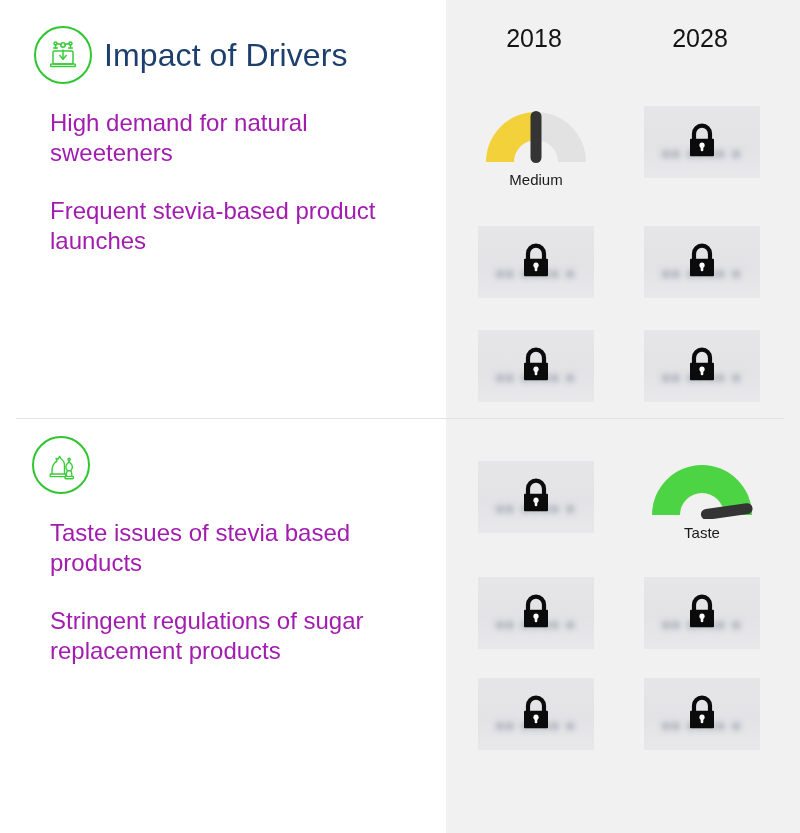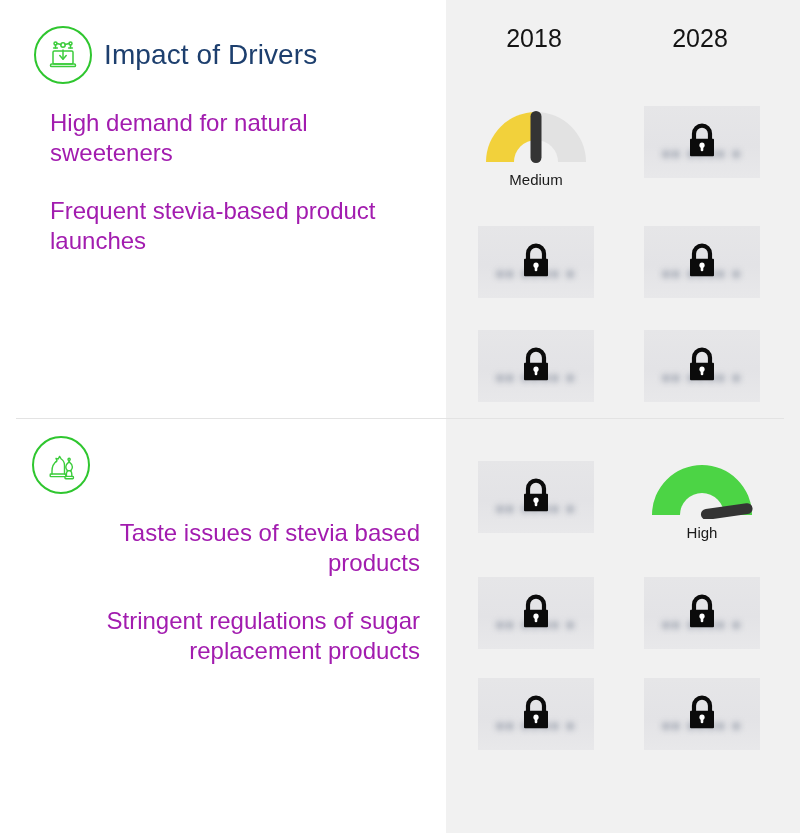--- a/index.html
+++ b/index.html
@@ -58,35 +58,35 @@
     border: 2.5px solid #2fc62f;
     box-sizing: border-box;
     display: flex;
     align-items: center;
     justify-content: center;
     flex: none;
   }
   .icon-circle svg { display: block; }
 
   .section-title {
-    font-size: 28px;
+    font-size: 32px;
     color: #1d3f6e;
     font-weight: 400;
     letter-spacing: 0.1px;
     white-space: nowrap;
   }
 
   
   .bullets {
     position: absolute;
     left: 50px;
     width: 370px;
   }
   .bullets-drivers { top: 108px; }
-  .bullets-challenges { top: 518px; text-align: right; }
+  .bullets-challenges { top: 518px; }
 
   .bullet {
     font-size: 24px;
     line-height: 30px;
     color: #a21caf;
     font-weight: 400;
   }
   .bullets-drivers .bullet { margin-bottom: 28px; }
   .bullets-drivers .bullet:last-child { margin-bottom: 0; }
 
@@ -350,21 +350,21 @@
       <svg class="gauge-svg" width="116" height="62" viewBox="0 0 116 62">
 
         <path d="M58 58 L8 58 A50 50 0 0 1 108 58 Z" fill="#4cd445"></path>
 
         <path d="M58 58 m-22 0 a22 22 0 0 1 44 0 Z" fill="#f1f1f1"></path>
 
         <g transform="rotate(82 58 58)">
           <rect x="52.5" y="7" width="11" height="52" rx="5.5" fill="#343434"></rect>
         </g>
       </svg>
-      <div class="gauge-label">High</div>
+      <div class="gauge-label">Taste</div>
     </div>
   </div>
 
   <div class="cell" style="left:478px; top:577px;">
     <div class="locked-cell">
       <div class="locked-blur-text">■■ ■■■■ ■</div>
       <span class="lock-glyph">
         <svg width="34" height="40" viewBox="0 0 34 40">
           <path d="M9 18 V12.5 a8 8 0 0 1 16 0 V18" fill="none" stroke="#0b0b0b" stroke-width="4.2"></path>
           <rect x="5" y="17.5" width="24" height="17.5" rx="1" fill="#0b0b0b"></rect>

